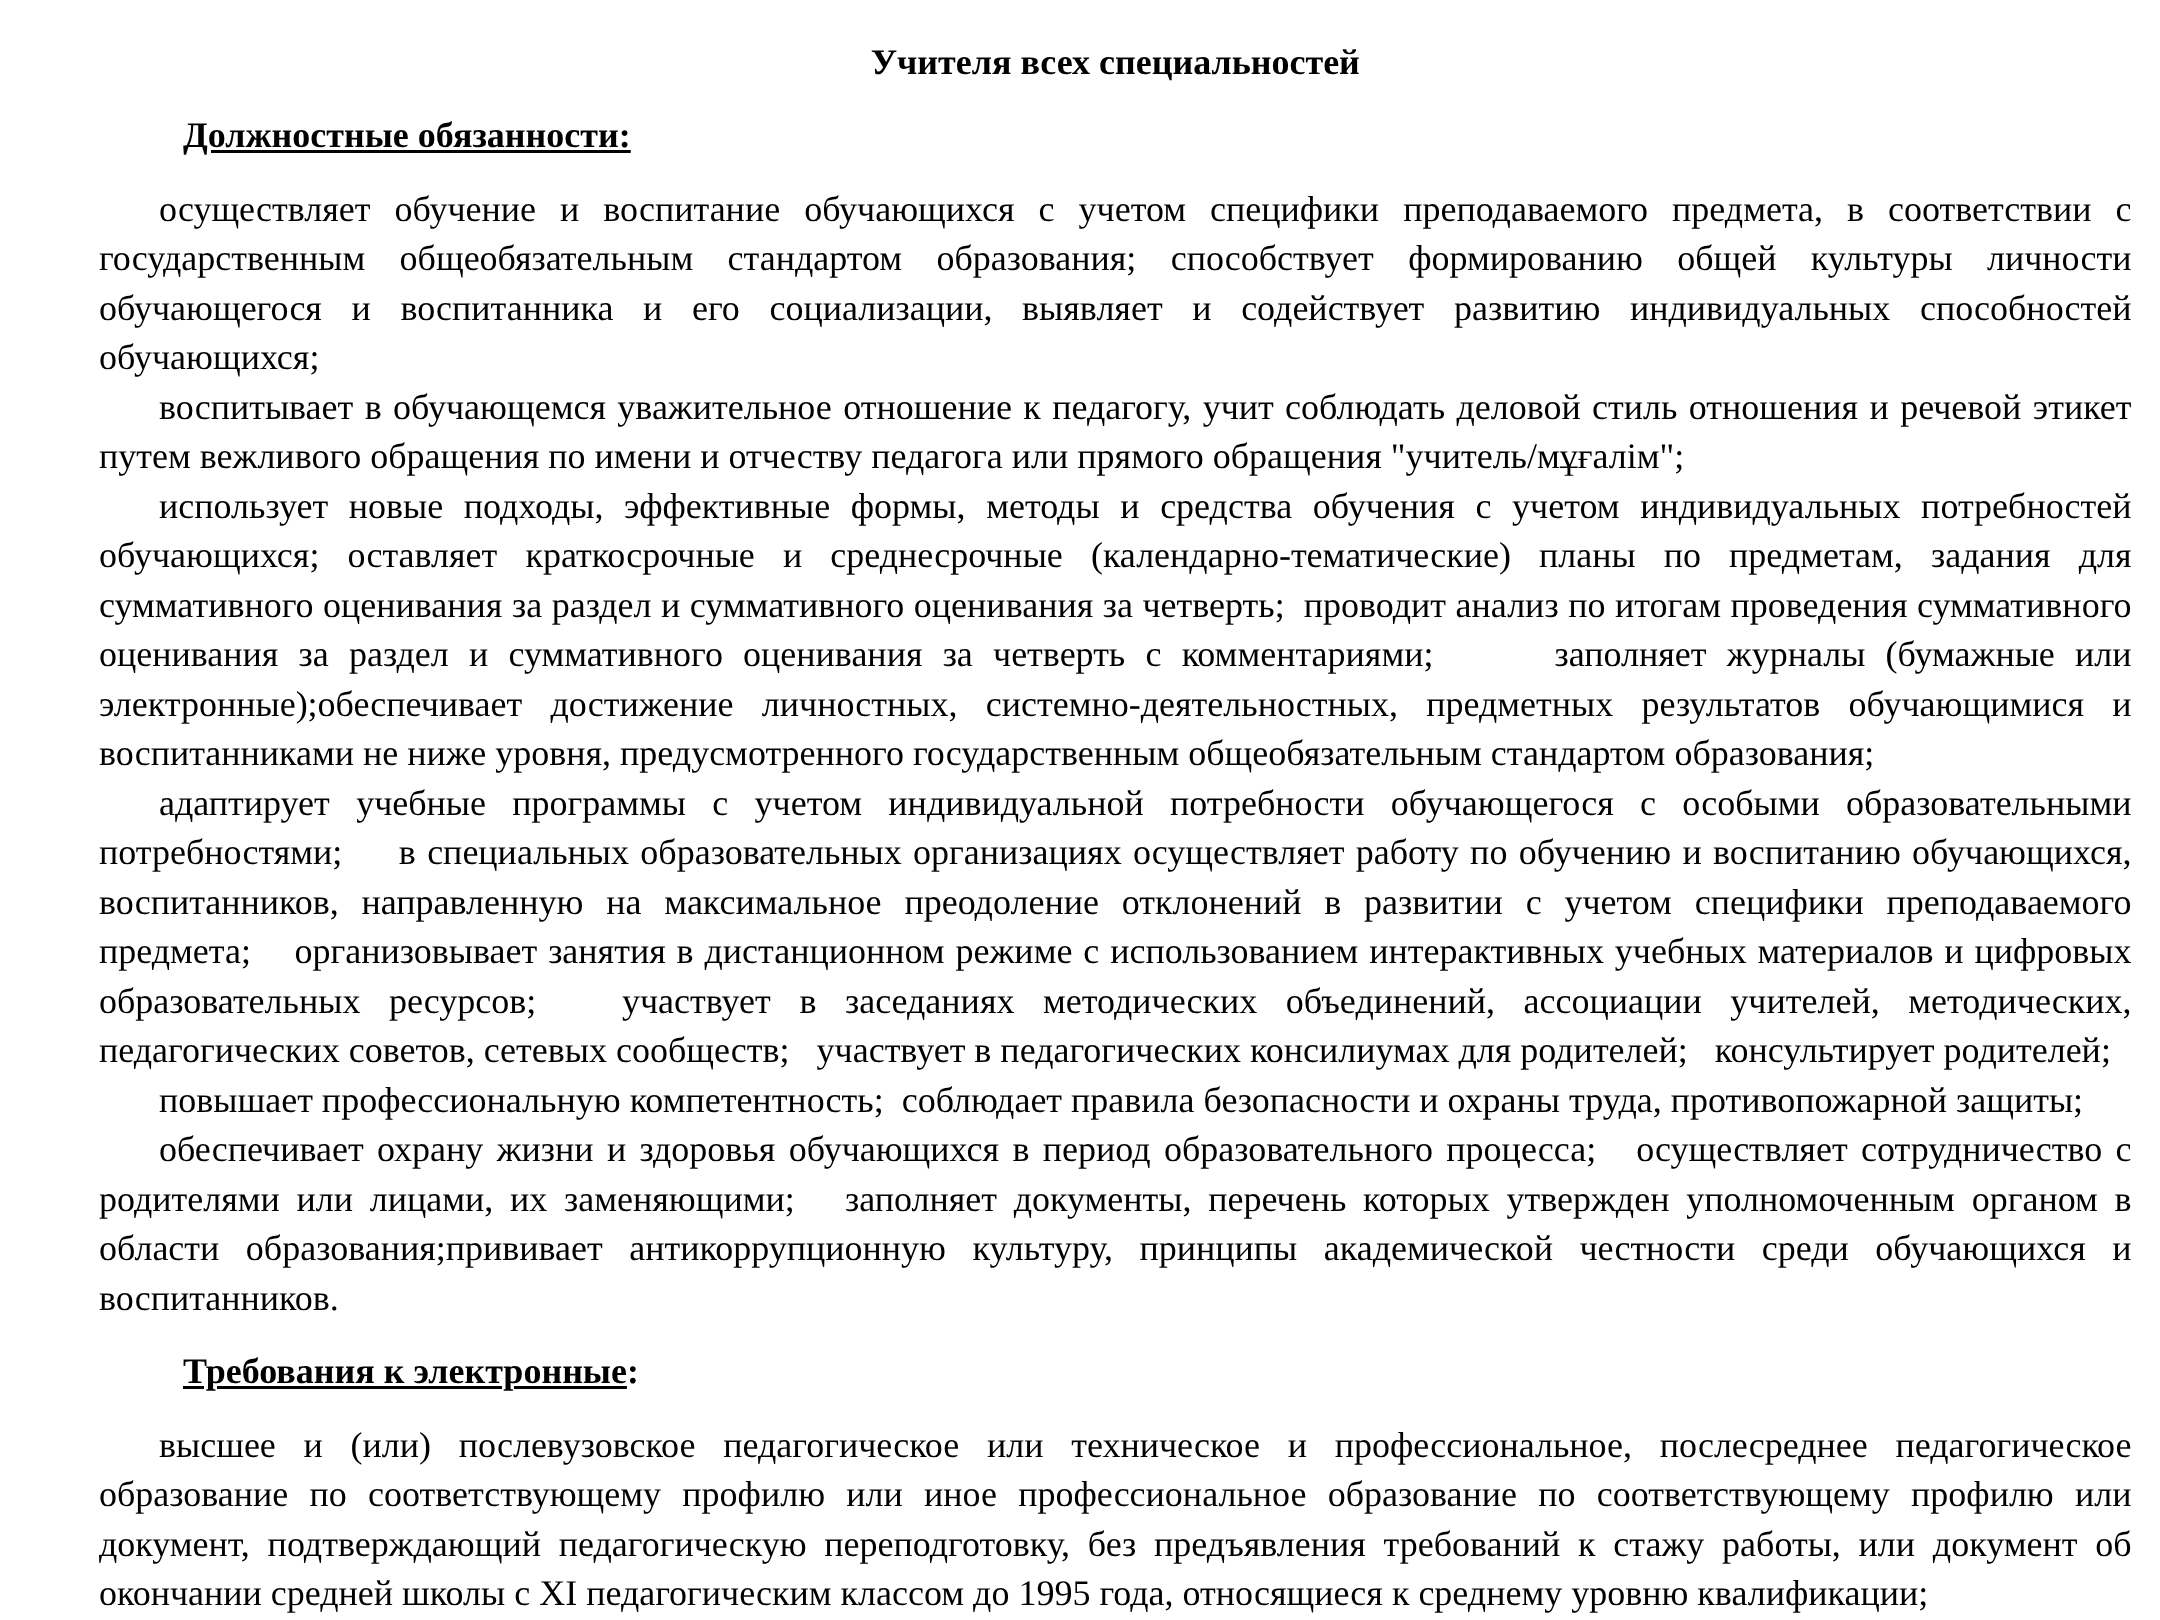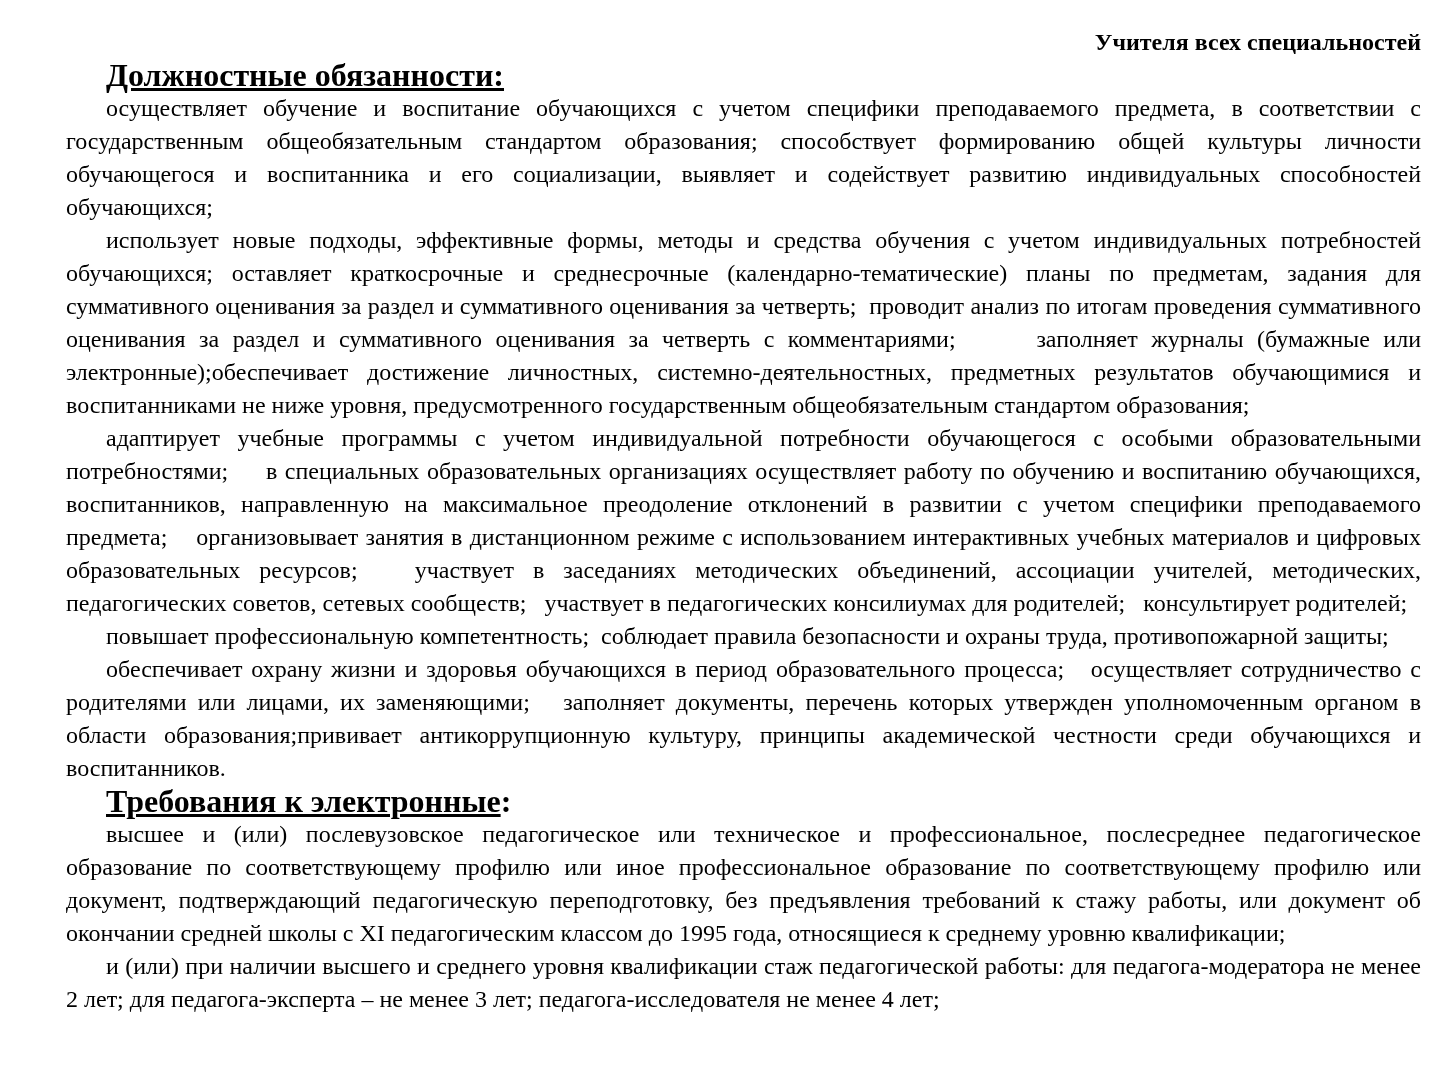--- a/index.html
+++ b/index.html
@@ -20,25 +20,25 @@
     background: #ffffff;
     color: #000000;
     font-family: "Liberation Serif", "DejaVu Serif", serif;
     font-size: 24px;
     line-height: 33px;
   }
   .doc-title {
     margin: 0;
     font-size: 24px;
     font-weight: bold;
-    text-align: right;
+    text-align: center;
   }
   .section-heading {
-    margin: 0;
-    font-size: 32px;
+    margin: 16px;
+    font-size: 24px;
     font-weight: bold;
     text-indent: 40px;
   }
   .section-heading .underlined {
     text-decoration: underline;
   }
   .para {
     margin: 0;
     text-align: justify;
     text-indent: 40px;
@@ -49,20 +49,21 @@
 <body>
 
 <div class="page">
 
   <h1 class="doc-title">Учителя всех специальностей</h1>
 
   <section>
     <h2 class="section-heading"><span class="underlined">Должностные обязанности:</span><span></span></h2>
 
     <p class="para">осуществляет обучение и воспитание обучающихся с учетом специфики преподаваемого предмета, в соответствии с государственным общеобязательным стандартом образования; способствует формированию общей культуры личности обучающегося и воспитанника и его социализации, выявляет и содействует развитию индивидуальных способностей обучающихся;</p>
+    <p class="para">воспитывает в обучающемся уважительное отношение к педагогу, учит соблюдать деловой стиль отношения и речевой этикет путем вежливого обращения по имени и отчеству педагога или прямого обращения "учитель/мұғалім";</p>
     <p class="para">использует новые подходы, эффективные формы, методы и средства обучения с учетом индивидуальных потребностей обучающихся; оставляет краткосрочные и среднесрочные (календарно-тематические) планы по предметам, задания для суммативного оценивания за раздел и суммативного оценивания за четверть;  проводит анализ по итогам проведения суммативного оценивания за раздел и суммативного оценивания за четверть с комментариями;      заполняет журналы (бумажные или электронные);обеспечивает достижение личностных, системно-деятельностных, предметных результатов обучающимися и воспитанниками не ниже уровня, предусмотренного государственным общеобязательным стандартом образования;</p>
     <p class="para">адаптирует учебные программы с учетом индивидуальной потребности обучающегося с особыми образовательными потребностями;     в специальных образовательных организациях осуществляет работу по обучению и воспитанию обучающихся, воспитанников, направленную на максимальное преодоление отклонений в развитии с учетом специфики преподаваемого предмета;    организовывает занятия в дистанционном режиме с использованием интерактивных учебных материалов и цифровых образовательных ресурсов;   участвует в заседаниях методических объединений, ассоциации учителей, методических, педагогических советов, сетевых сообществ;   участвует в педагогических консилиумах для родителей;   консультирует родителей;</p>
     <p class="para">повышает профессиональную компетентность;  соблюдает правила безопасности и охраны труда, противопожарной защиты;</p>
     <p class="para">обеспечивает охрану жизни и здоровья обучающихся в период образовательного процесса;   осуществляет сотрудничество с родителями или лицами, их заменяющими;   заполняет документы, перечень которых утвержден уполномоченным органом в области образования;прививает антикоррупционную культуру, принципы академической честности среди обучающихся и воспитанников.</p>
   </section>
 
   <section>
     <h2 class="section-heading"><span class="underlined">Требования к электронные</span><span>:</span></h2>
 
     <p class="para">высшее и (или) послевузовское педагогическое или техническое и профессиональное, послесреднее педагогическое образование по соответствующему профилю или иное профессиональное образование по соответствующему профилю или документ, подтверждающий педагогическую переподготовку, без предъявления требований к стажу работы, или документ об окончании средней школы с XI педагогическим классом до 1995 года, относящиеся к среднему уровню квалификации;</p>

